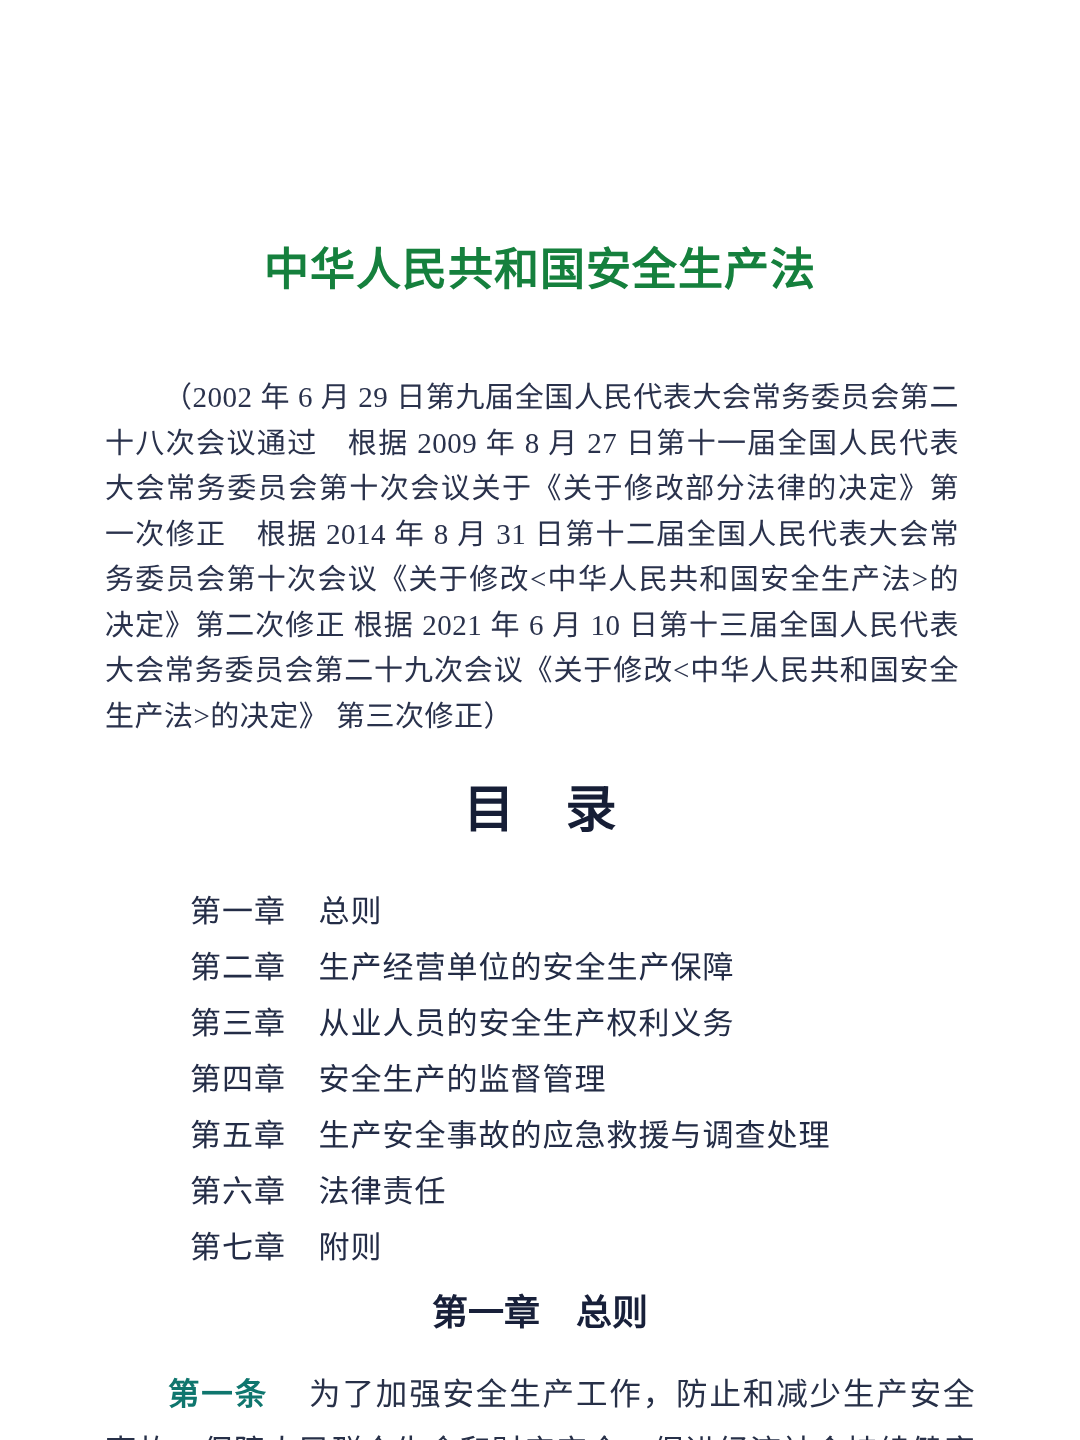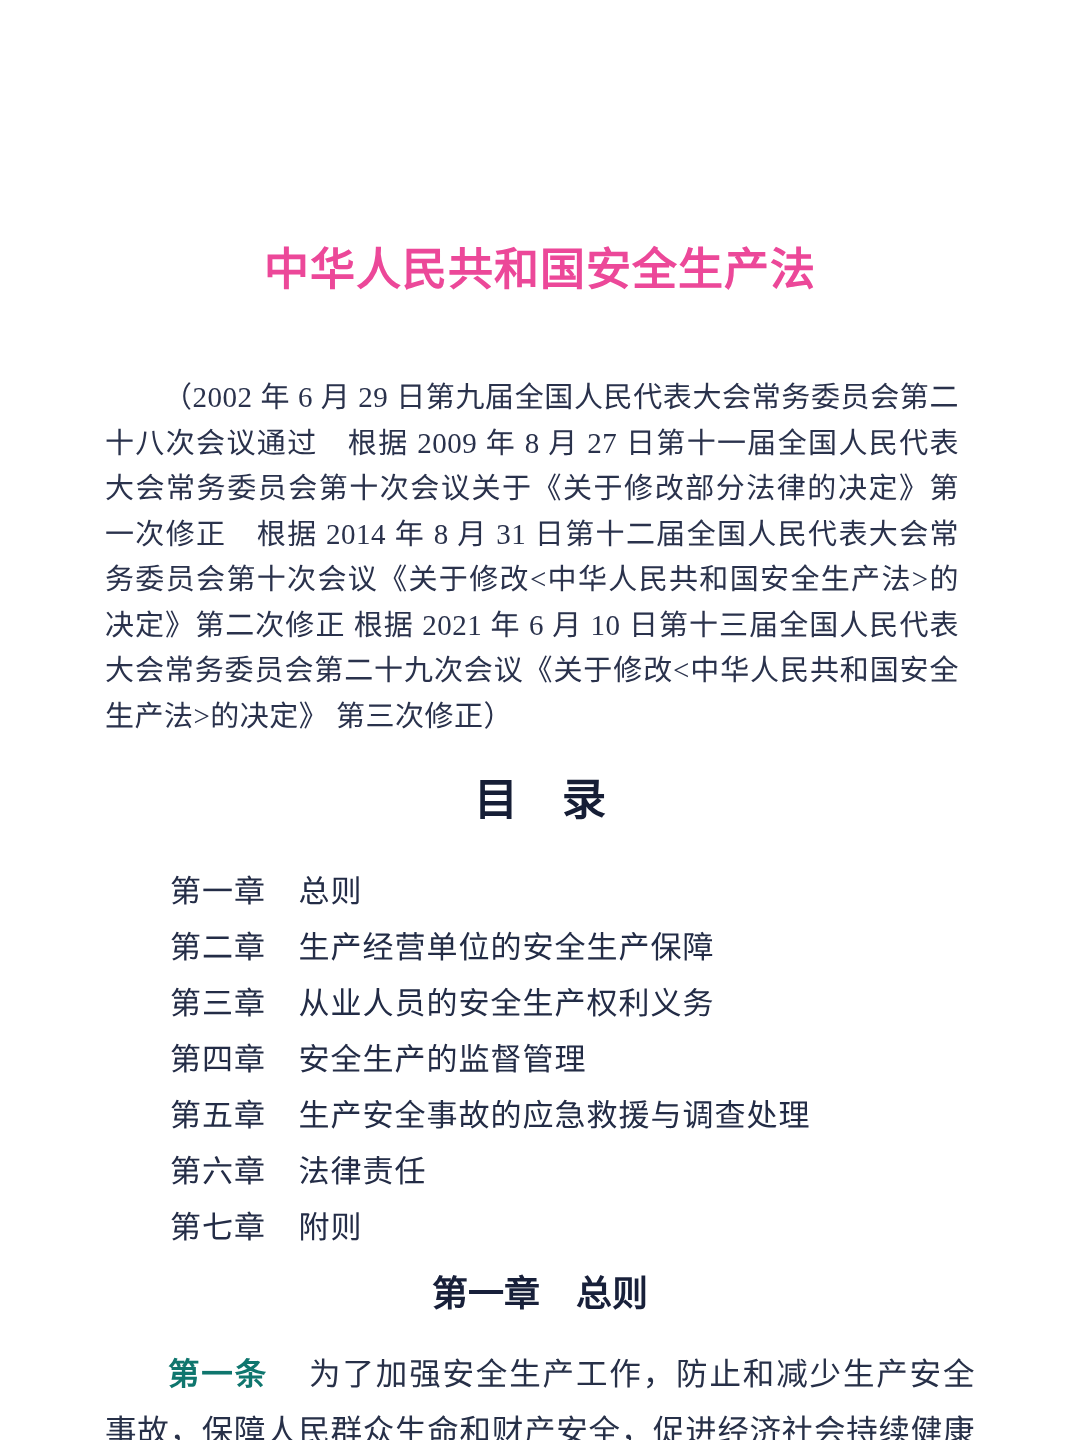--- a/index.html
+++ b/index.html
@@ -20,51 +20,52 @@
     padding: 0 105px;
     background: #ffffff;
   }
   .doc-title {
     padding-top: 216px;
     text-align: center;
     font-family: "Liberation Sans", "DejaVu Sans", sans-serif;
     font-weight: 700;
     font-size: 45px;
     line-height: 1.05;
-    color: #ec4899;
+    color: #15803d;
     letter-spacing: 1px;
   }
   .preamble {
     margin: 82px 16px 0 0;
     font-size: 29px;
     line-height: 45.5px;
     text-align: justify;
     text-justify: inter-character;
     text-indent: 2em;
     color: #2a324c;
     letter-spacing: 0.5px;
   }
   .toc-heading {
     text-align: center;
     font-family: "Liberation Sans", "DejaVu Sans", sans-serif;
     font-weight: 700;
-    font-size: 44px;
+    font-size: 51px;
     line-height: 1.1;
     color: #161e36;
   }
   .toc-list {
     margin: 16px 0 0 65px;
   }
   .toc-item {
     height: 56px;
     display: flex;
     align-items: center;
     font-size: 31px;
     color: #232c46;
     letter-spacing: 1px;
+    margin-left: 20px;
   }
   .toc-chapter {
     flex: 0 0 auto;
   }
   .toc-title {
     margin-left: 1.05em;
     text-align: center;
   }
   .chapter-heading {
     margin-top: 24px;

